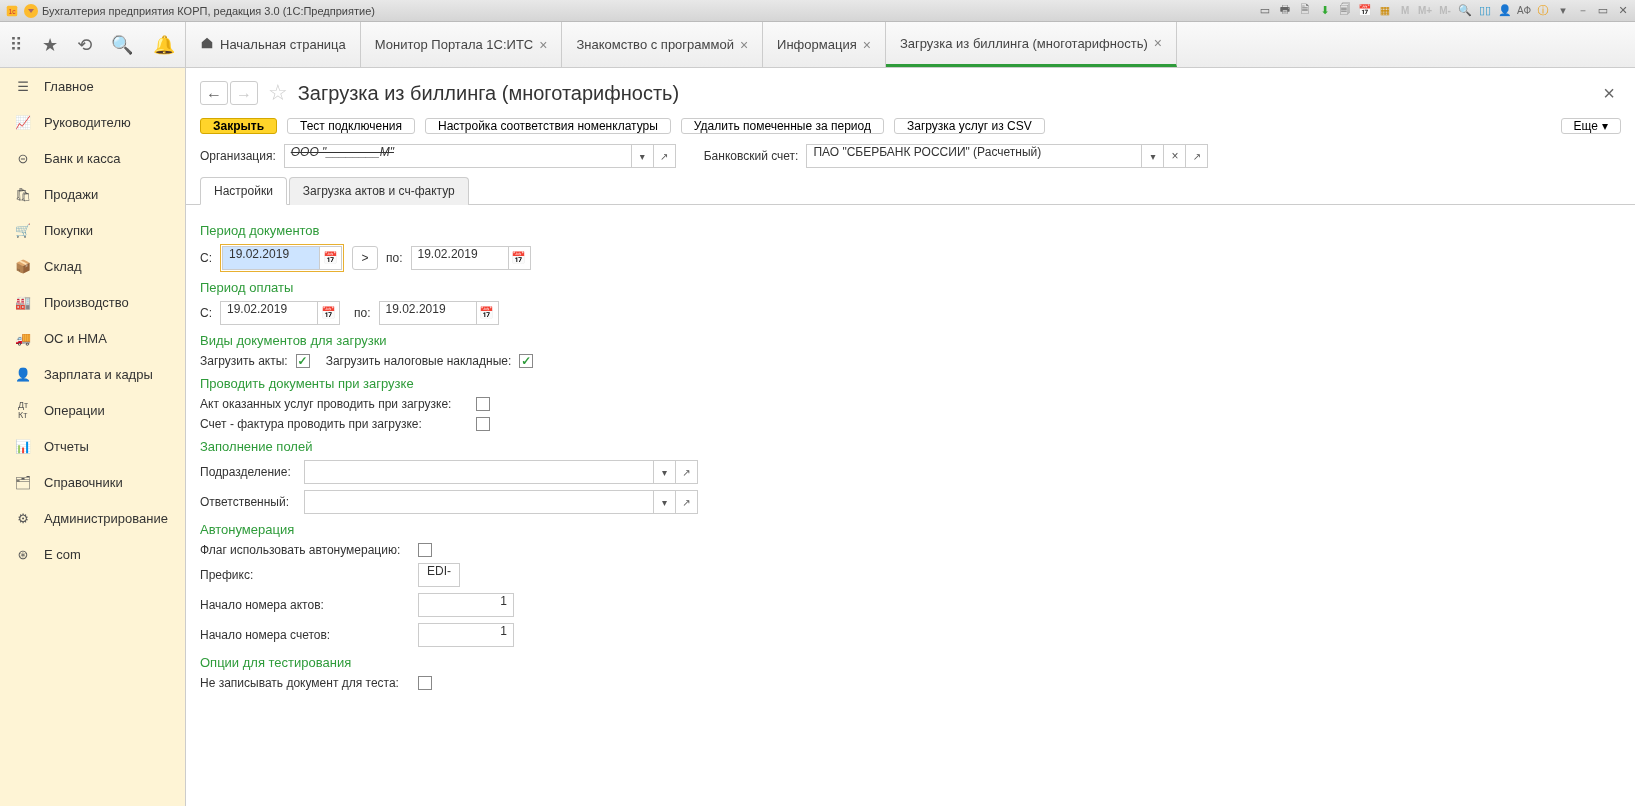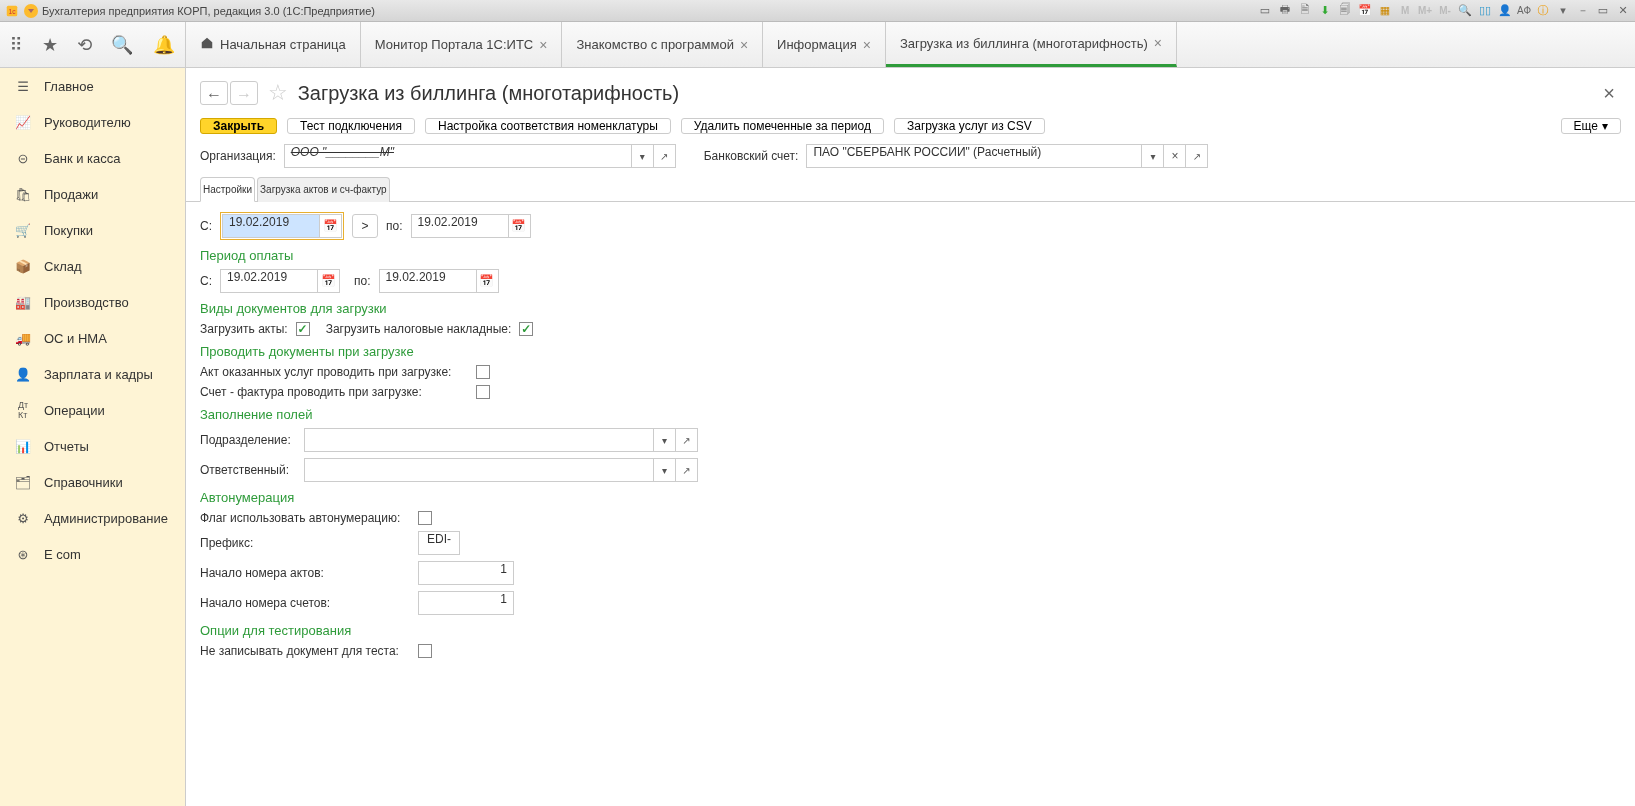--- a/index.html
+++ b/index.html
@@ -46,21 +46,21 @@
   .more-btn { margin-left:auto; display:flex; align-items:flex-end; gap:4px; }
 
   .row-org { padding: 0 14px 8px; display:flex; align-items:center; gap:8px; font-size:12px; }
   .input-combo { display:flex; align-items:stretch; }
   .input-field { border:1px solid #ccc; height:24px; padding:0 6px; font-size:12px; background:#fff; }
   .input-btn { width:22px; height:24px; border:1px solid #ccc; border-left:none; background:#fff; display:flex; align-items:center; justify-content:center; cursor:pointer; font-size:10px; color:#555; }
   .clear-btn { width:22px; height:24px; border:1px solid #ccc; border-left:none; background:#fff; display:flex; align-items:center; justify-content:center; cursor:pointer; font-size:12px; color:#555; }
 
   
   .form-tabs { padding: 0 14px; display:flex; border-bottom:1px solid #ccc; }
-  .form-tab { padding: 6px 2px; border:1px solid #ccc; border-bottom:none; border-top-left-radius:4px; border-top-right-radius:4px; margin-right:2px; background:#f0f0f0; cursor:pointer; position:relative; top:1px; font-size:10px; }
+  .form-tab { padding: 6px 13px; border:1px solid #ccc; border-bottom:none; border-top-left-radius:4px; border-top-right-radius:4px; margin-right:2px; background:#f0f0f0; cursor:pointer; position:relative; top:1px; font-size:12px; }
   .form-tab.active { background:#fff; border-bottom:1px solid #fff; }
 
   .form-body { padding: 10px 14px; font-size:12px; color:#333; }
   .section-title { color:#2e9b3a; font-size:13px; margin:8px 0 6px; }
   .form-line { display:flex; align-items:center; gap:8px; margin-bottom:6px; }
   .label { min-width: auto; }
   .date-input { width:98px; }
   .calendar-icon { font-size:12px; }
   .gt-btn { width:26px; height:24px; border:1px solid #ccc; display:flex; align-items:center; justify-content:center; border-radius:3px; background:#fff; cursor:pointer; }
   .checkbox { width:14px; height:14px; border:1px solid #888; display:inline-flex; align-items:center; justify-content:center; background:#fff; cursor:pointer; }
@@ -248,20 +248,21 @@
         <span class="input-btn">↗</span>
       </div>
     </div>
 
     <div class="form-tabs">
       <div class="form-tab active">Настройки</div>
       <div class="form-tab">Загрузка актов и сч-фактур</div>
     </div>
 
     <div class="form-body">
+      <div class="section-title">Период документов</div>
       <div class="form-line">
         <span class="label">С:</span>
         <div class="input-combo" style="border:1px solid #e8b030; padding:1px;">
           <span class="input-field date-input" style="background:#cde4ff;">19.02.2019</span>
           <span class="input-btn calendar-icon">📅</span>
         </div>
         <div class="gt-btn">&gt;</div>
         <span class="label">по:</span>
         <div class="input-combo">
           <span class="input-field date-input">19.02.2019</span>

